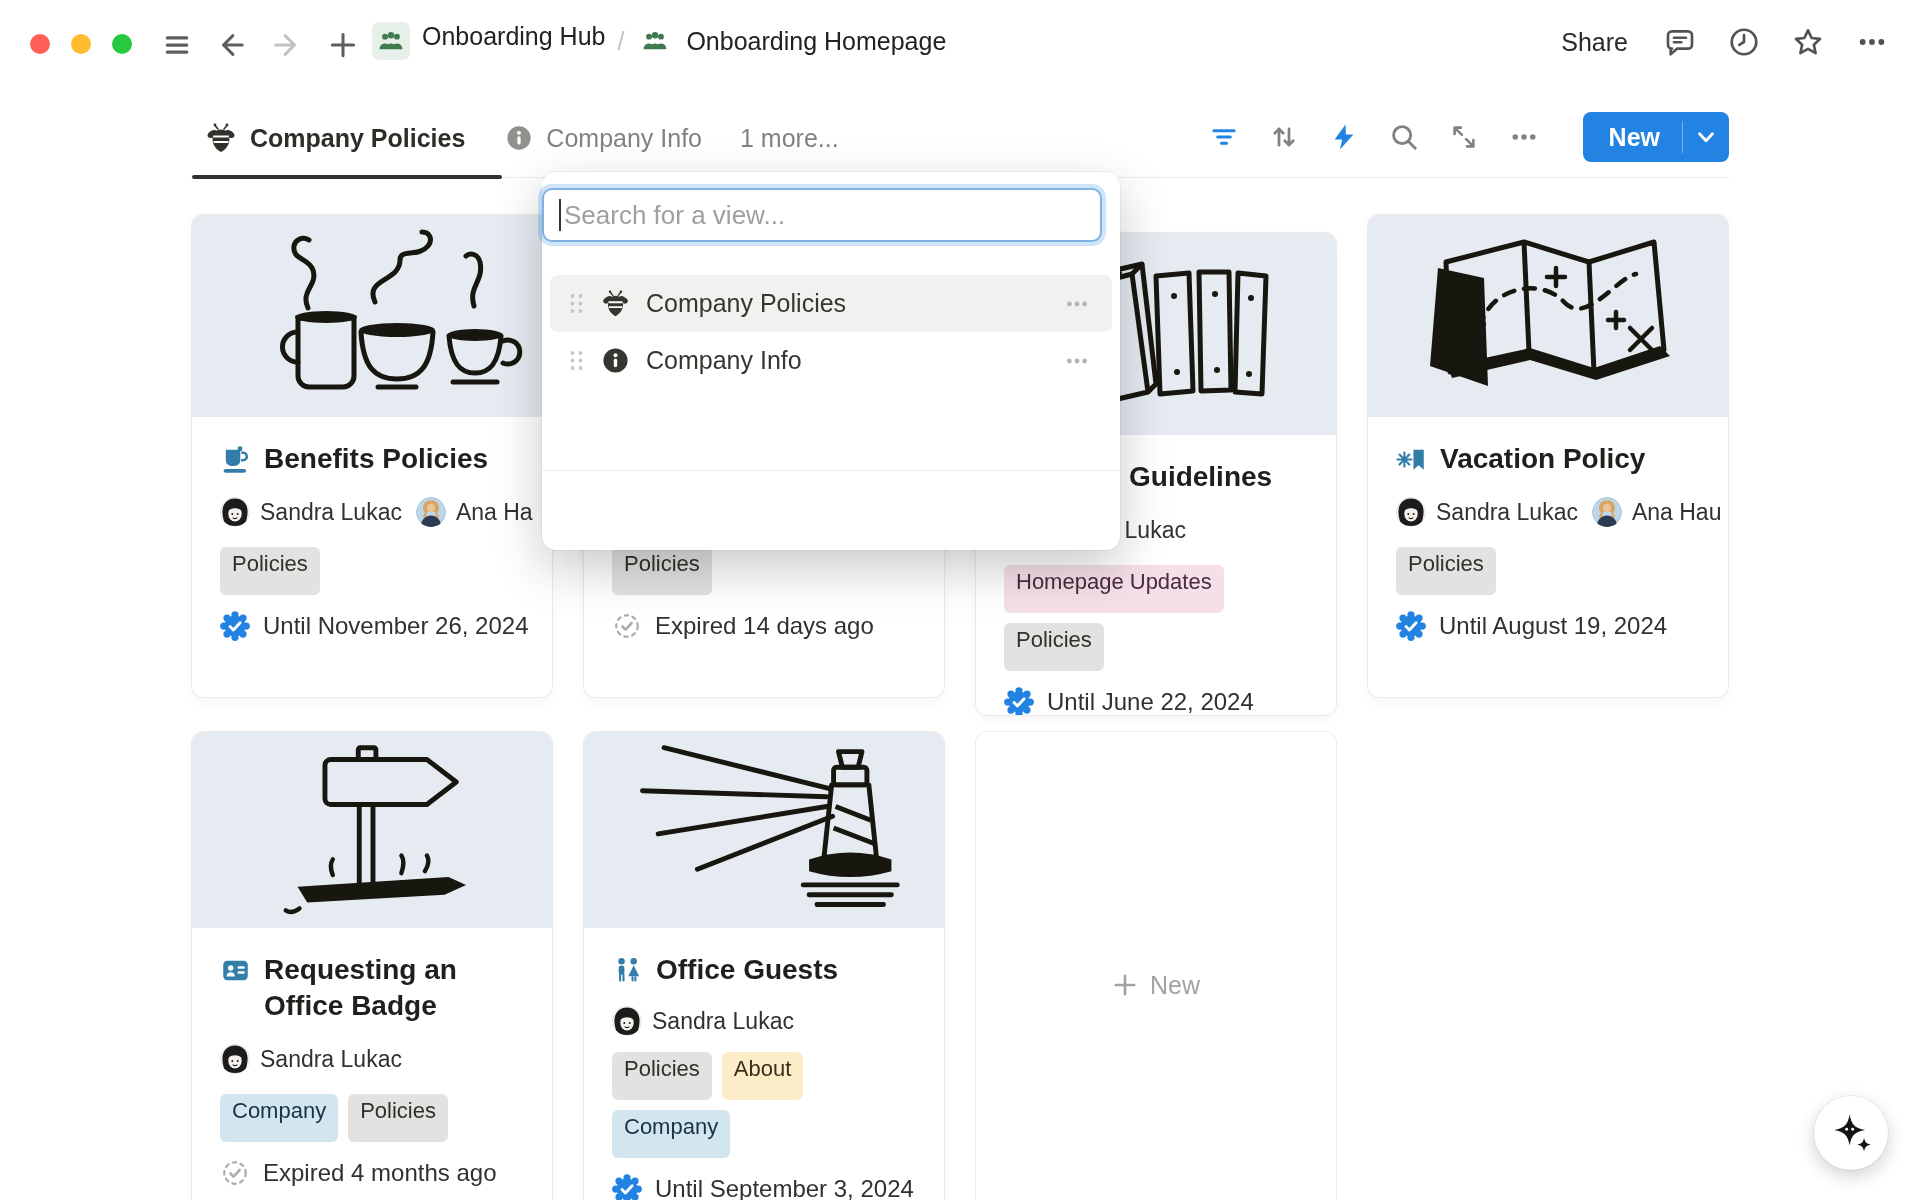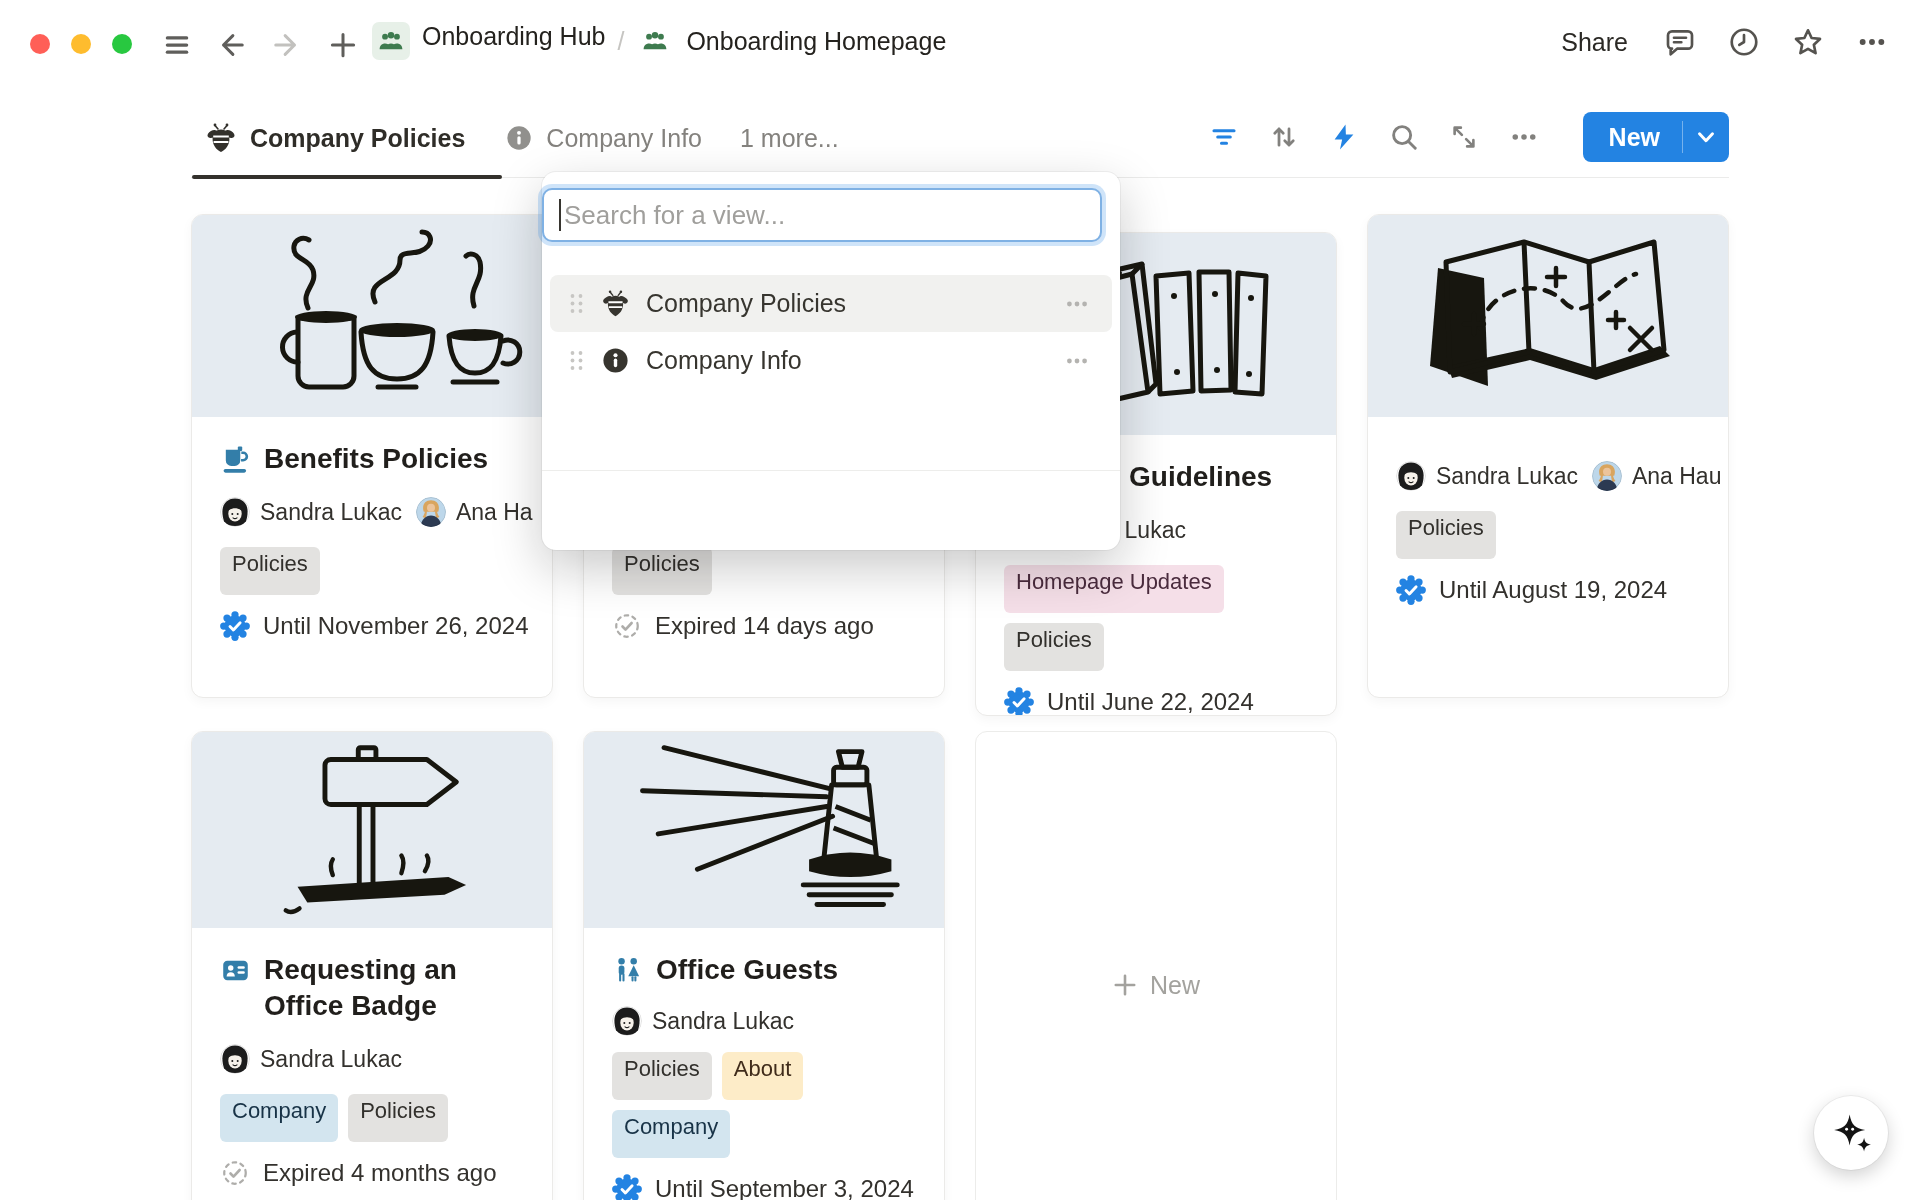--- a/index.html
+++ b/index.html
@@ -571,20 +571,26 @@
     </div>
   </div>
 
   <div class="card" style="left:1367px;top:214px;height:484px">
     <div class="cover">
       <svg width="320" height="200">
           <use href="#sym-cover-map"></use>
         </svg>
     </div>
     <div class="card-body">
+      <div class="card-title">
+        <svg class="title-ic" viewBox="0 0 24 24">
+            <use href="#sym-vacation"></use>
+          </svg>
+        <span>Vacation Policy</span>
+      </div>
       <div class="person-row">
         <svg class="avatar" viewBox="0 0 30 30">
             <use href="#sym-avatar-sandra"></use>
           </svg>
         <span class="name">Sandra Lukac</span>
         <svg class="avatar" viewBox="0 0 30 30">
             <use href="#sym-avatar-ana"></use>
           </svg>
         <span class="name">Ana Hau</span>
       </div>

